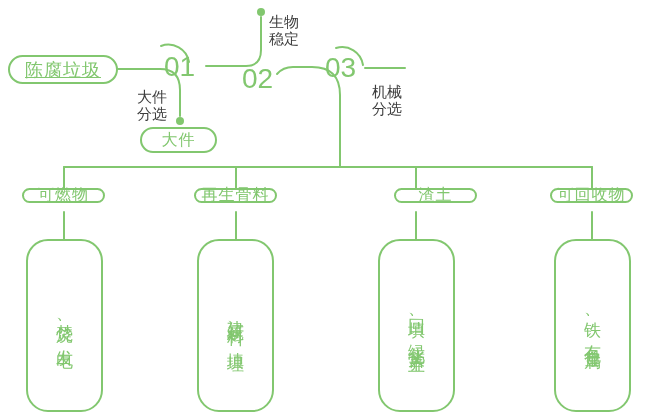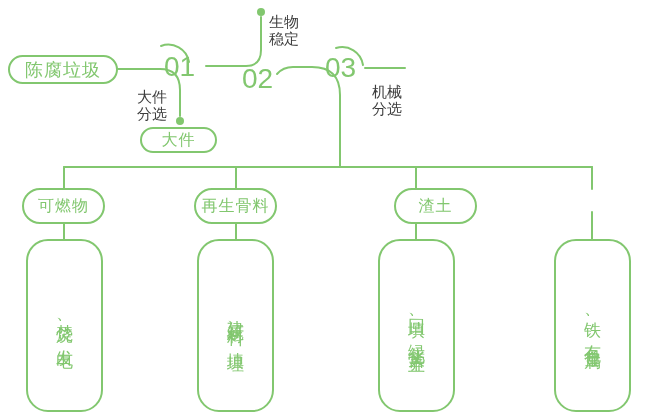--- a/index.html
+++ b/index.html
@@ -23,23 +23,23 @@
   .pill{
     position:absolute;
     border:2px solid var(--green);
     border-radius:999px;
     background:var(--bg);
     color:var(--green);
     display:flex;align-items:center;justify-content:center;
     letter-spacing:1px;
     white-space:nowrap;
   }
-  .pill.source{left:8px;top:55px;width:110px;height:29px;font-size:18px;}
+  .pill.source{left:8px;top:55px;width:110px;height:29px;font-size:18px;text-decoration:underline;}
   .pill.bulky{left:140px;top:127px;width:77px;height:26px;font-size:16px;}
-  .pill.cat{top:188px;height:36px;width:83px;font-size:16px;}
+  .pill.cat{top:188px;height:15px;width:83px;font-size:16px;}
   .pill.cat.c1{left:22px;}
   .pill.cat.c2{left:194px;text-align:right;}
   .pill.cat.c3{left:394px;}
   .pill.cat.c4{left:550px;}
 
   .stepnum{
     position:absolute;
     color:var(--green);
     font-size:28px;
     line-height:1;
@@ -136,20 +136,23 @@
 
   <div class="pill cat c1">
     <span>可燃物</span>
   </div>
   <div class="pill cat c2">
     <span>再生骨料</span>
   </div>
   <div class="pill cat c3">
     <span>渣土</span>
   </div>
+  <div class="pill cat c4">
+    <span>可回收物</span>
+  </div>
 
   <div class="resultbox c1">
     <span class="vtext">焚烧、发电</span>
   </div>
   <div class="resultbox c2">
     <span class="vtext">建筑材料、填埋</span>
   </div>
   <div class="resultbox c3">
     <span class="vtext">回填、绿化营养土</span>
   </div>

